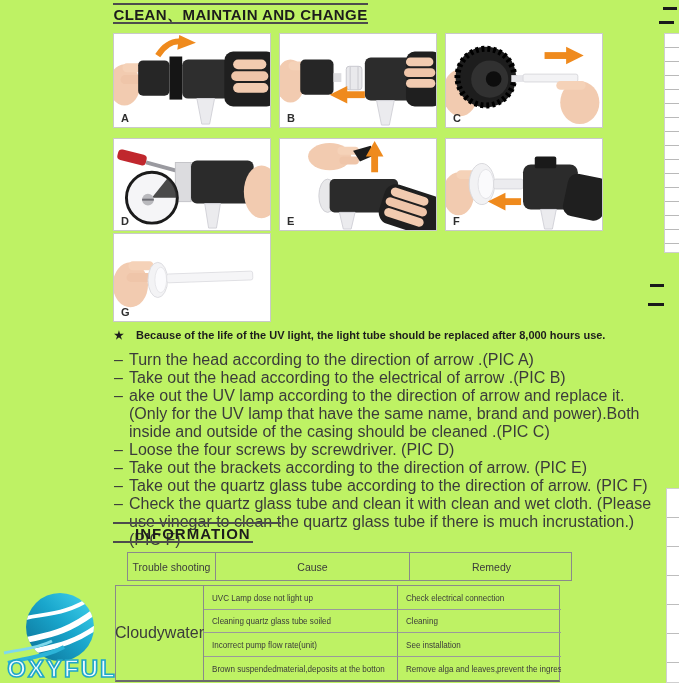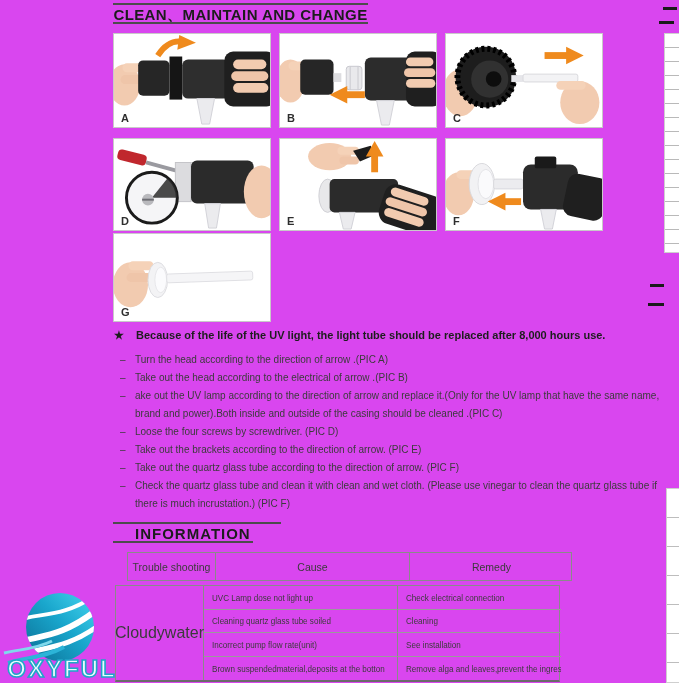--- a/index.html
+++ b/index.html
@@ -1,18 +1,18 @@
 <!DOCTYPE html>
 <html><head>
 <meta charset="utf-8">
 <style>
   * { margin:0; padding:0; box-sizing:border-box; }
   html,body { background:#fff; }
   .page {
-    position:relative; width:679px; height:683px; background:#d946ef;
+    position:relative; width:679px; height:683px; background:#bef264;
     font-family:"Liberation Sans", sans-serif; color:#222; overflow:hidden;
   }
 
   
   .sec-title {
     position:absolute; font-weight:bold; font-size:15px; letter-spacing:.4px;
     color:#1c1c1c; white-space:nowrap;
   }
   .rule { position:absolute; height:2px; background:#4c4c4c; }
 
@@ -26,22 +26,22 @@
     font-size:11px; color:#2e2e2e;
   }
 
   
   .note {
     position:absolute; left:114px; top:329px; width:556px;
     font-weight:bold; font-size:11px; color:#1d1d1d;
   }
   .note .star { display:inline-block; width:22px; }
   .steps {
-    position:absolute; left:120px; top:351px; width:542px;
-    font-size:10px; line-height:18px; color:#3b3b3b;
+    position:absolute; left:114px; top:351px; width:542px;
+    font-size:16px; line-height:18px; color:#3b3b3b;
   }
   .step { padding-left:15px; text-indent:-15px; }
   .step .dash { display:inline-block; width:15px; text-indent:0; }
 
   
   .tbl-head {
     position:absolute; left:115px; top:552px; width:445px; height:29px;
     display:grid; grid-template-columns:88px 194px 163px;
     border:1px solid #8a8a8a;
     margin-left:12px;

